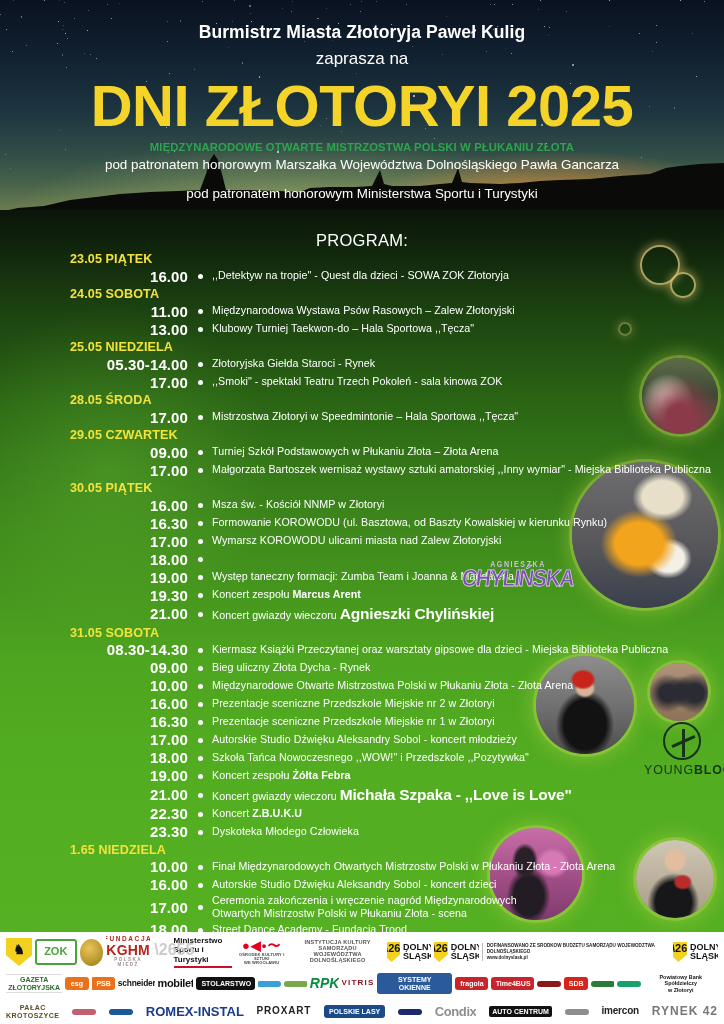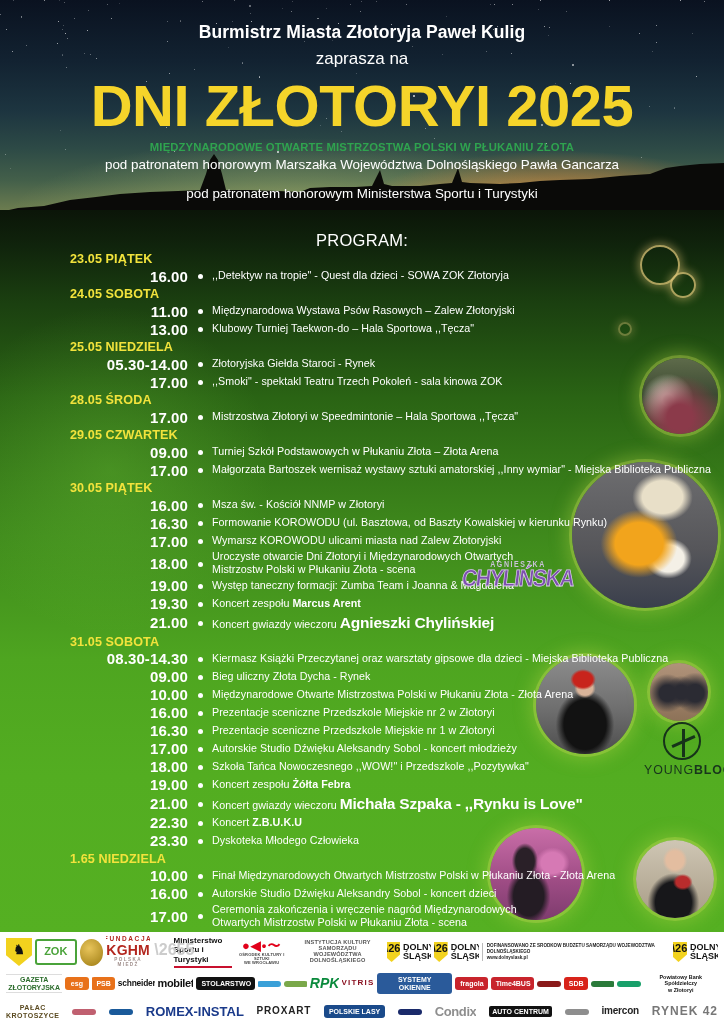--- a/index.html
+++ b/index.html
@@ -393,21 +393,20 @@
           <div class="ev-text"><span>Formowanie KOROWODU (ul. Basztowa, od Baszty Kowalskiej w kierunku Rynku)</span></div>
         </div>
         <div class="ev">
           <div class="ev-time">17.00</div>
           <div class="ev-bullet"><i></i></div>
           <div class="ev-text"><span>Wymarsz KOROWODU ulicami miasta nad Zalew Złotoryjski</span></div>
         </div>
         <div class="ev two">
           <div class="ev-time">18.00</div>
           <div class="ev-bullet"><i></i></div>
-          <div class="ev-text"><span>Uroczyste otwarcie Dni Złotoryi i Międzynarodowych Otwartych</span><div>Mistrzostw Polski w Płukaniu Złota - scena</div></div>
         </div>
         <div class="ev">
           <div class="ev-time">19.00</div>
           <div class="ev-bullet"><i></i></div>
           <div class="ev-text"><span>Występ taneczny formacji: Zumba Team i Joanna &amp; Magdalena</span></div>
         </div>
         <div class="ev">
           <div class="ev-time">19.30</div>
           <div class="ev-bullet"><i></i></div>
           <div class="ev-text"><span>Koncert zespołu </span><b>Marcus Arent</b></div>
@@ -456,21 +455,21 @@
           <div class="ev-text"><span>Szkoła Tańca Nowoczesnego ,,WOW!" i Przedszkole ,,Pozytywka"</span></div>
         </div>
         <div class="ev">
           <div class="ev-time">19.00</div>
           <div class="ev-bullet"><i></i></div>
           <div class="ev-text"><span>Koncert zespołu </span><b>Żółta Febra</b></div>
         </div>
         <div class="ev">
           <div class="ev-time">21.00</div>
           <div class="ev-bullet"><i></i></div>
-          <div class="ev-text"><span>Koncert gwiazdy wieczoru </span><span class="star">Michała Szpaka - ,,Rynku is Love"</span></div>
+          <div class="ev-text"><span>Koncert gwiazdy wieczoru </span><span class="star">Michała Szpaka - ,,Love is Love"</span></div>
         </div>
         <div class="ev">
           <div class="ev-time">22.30</div>
           <div class="ev-bullet"><i></i></div>
           <div class="ev-text"><span>Koncert </span><b>Z.B.U.K.U</b></div>
         </div>
         <div class="ev">
           <div class="ev-time">23.30</div>
           <div class="ev-bullet"><i></i></div>
           <div class="ev-text"><span>Dyskoteka Młodego Człowieka</span></div>

